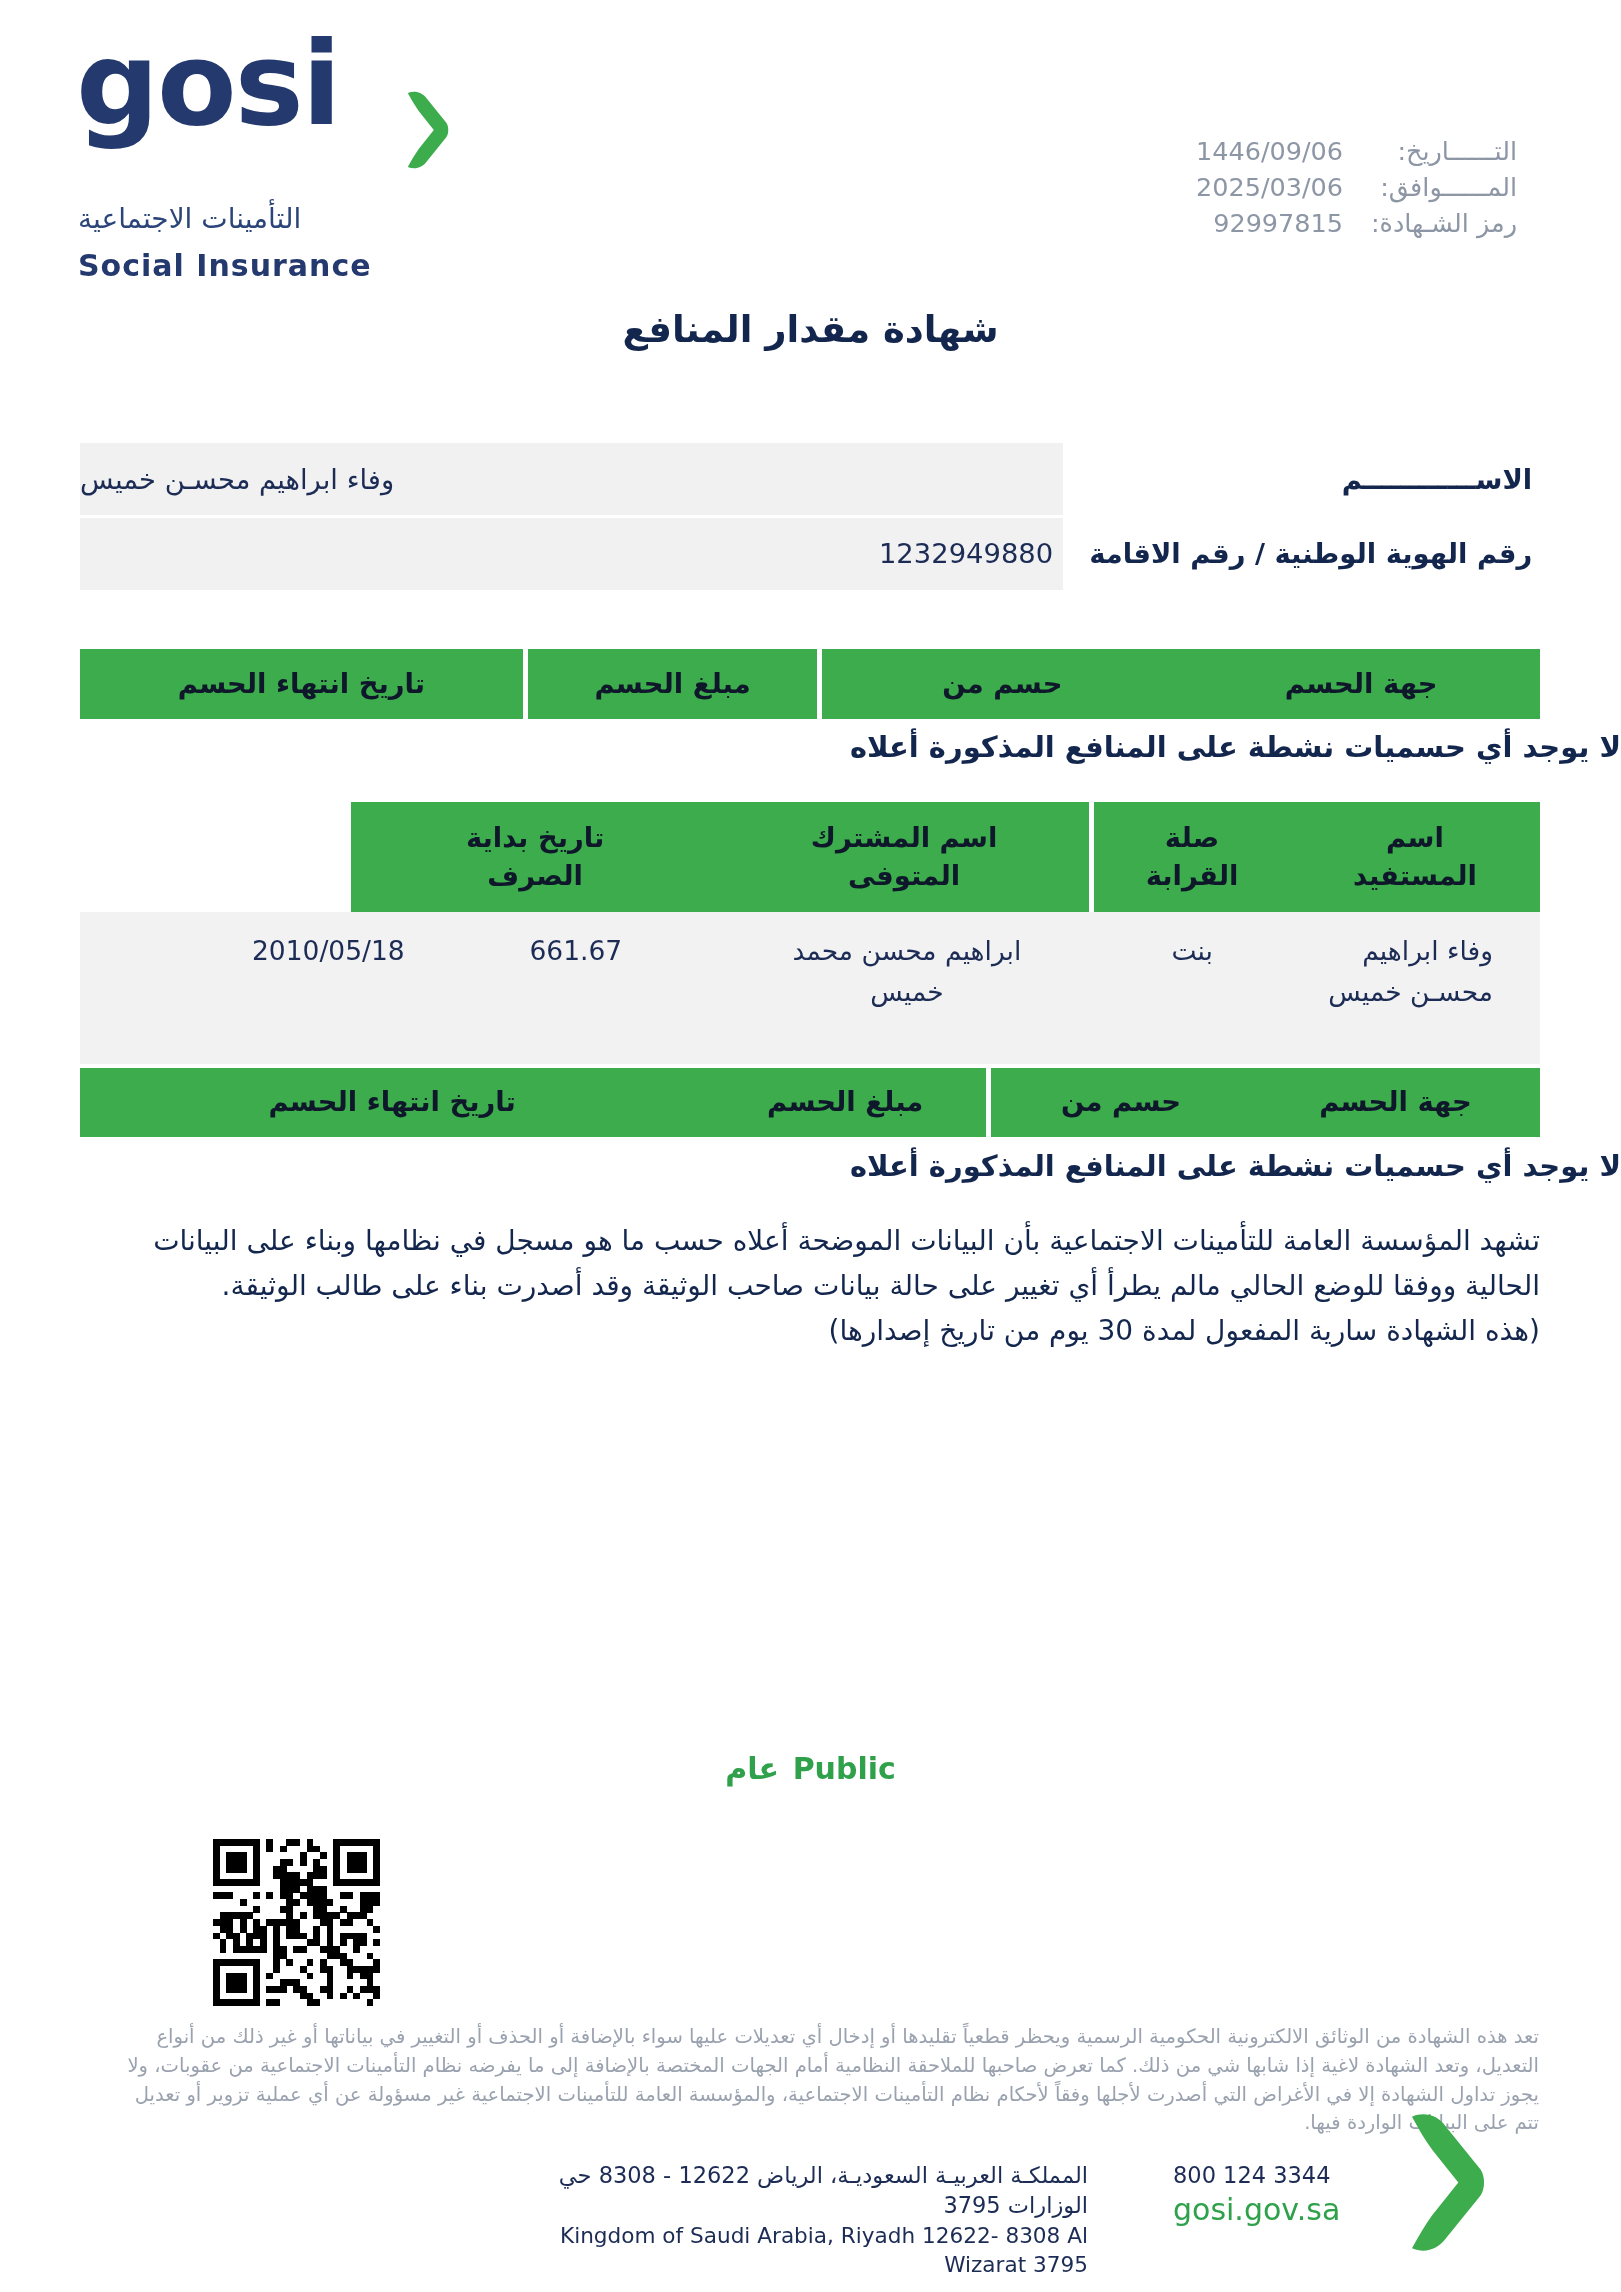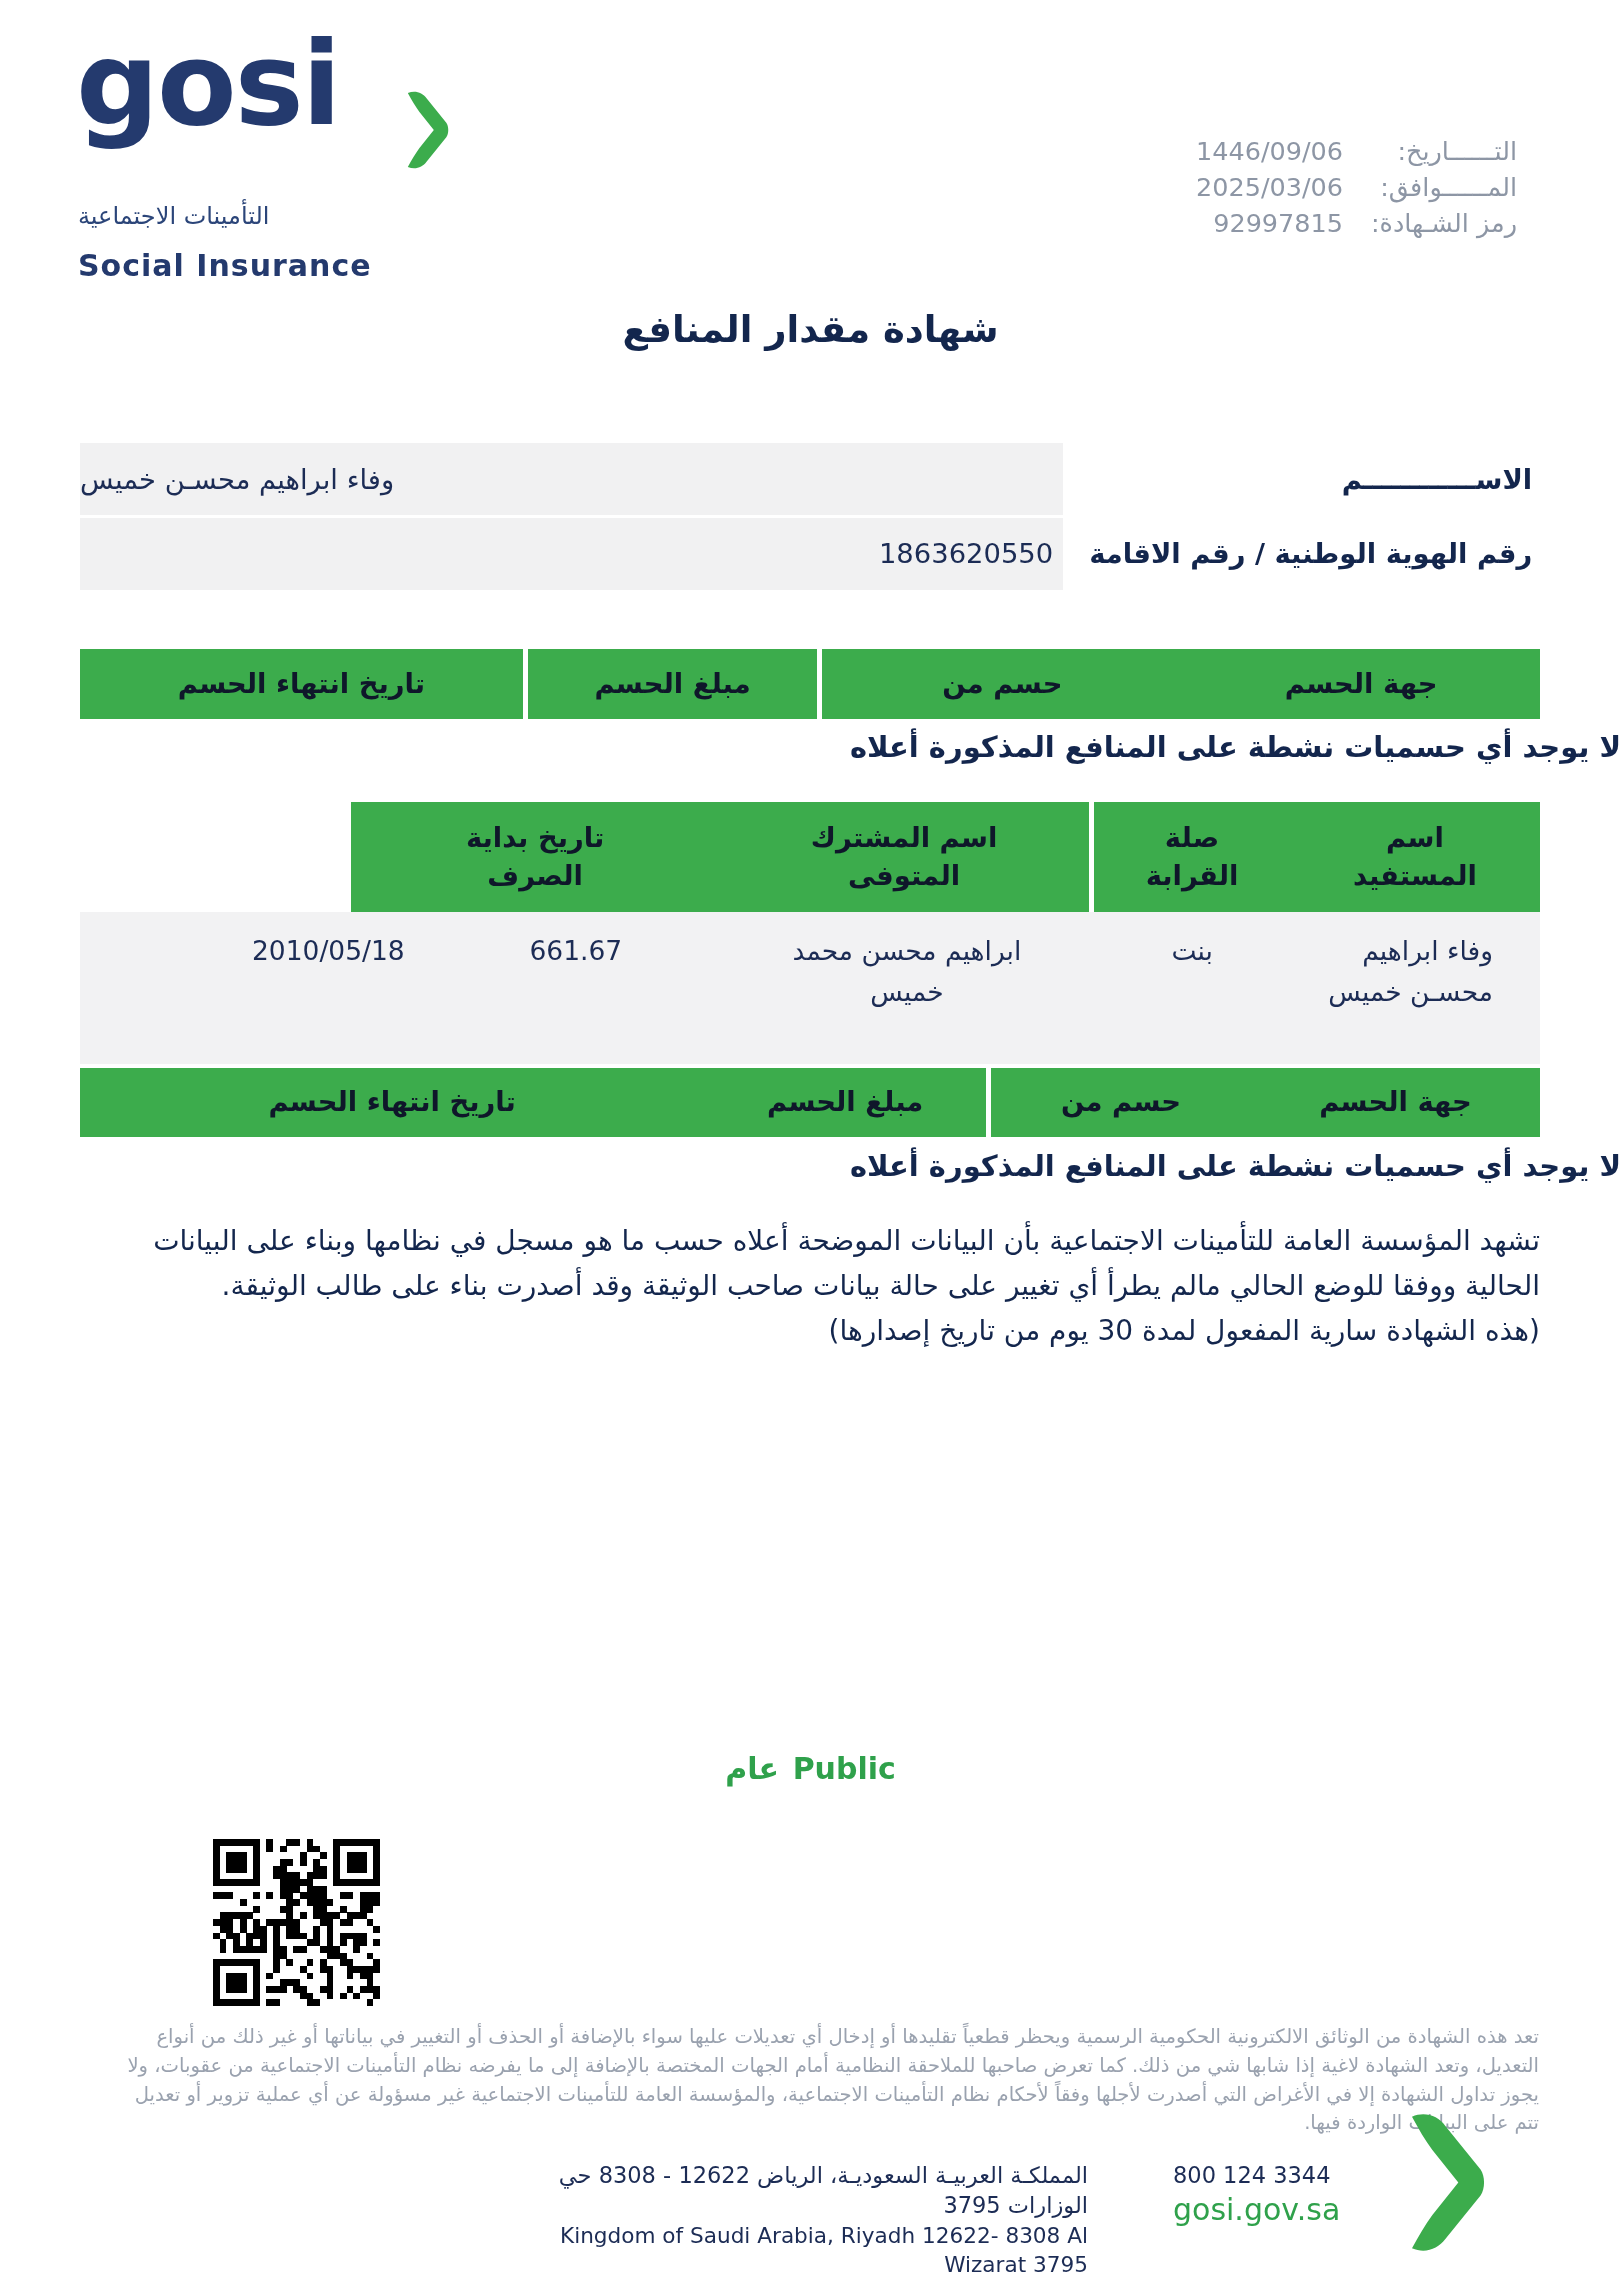--- a/index.html
+++ b/index.html
@@ -4,21 +4,21 @@
 <style>
   html,body{margin:0;padding:0;background:#fff;}
   .page{
     position:relative;width:1621px;height:2293px;background:#fff;overflow:hidden;
     direction:rtl;font-family:"DejaVu Sans", sans-serif;color:#1c2c55;margin:0 auto;
   }
   
   .logo{position:absolute;left:76px;top:25.5px;width:412px;height:274px;direction:ltr;}
   .logo-word{position:absolute;left:0;top:0;font-size:116px;font-weight:bold;color:#243a6e;line-height:1;letter-spacing:-2px;}
   .logo-chev{position:absolute;left:321px;top:65px;}
-  .logo-ar{position:absolute;left:2px;top:176px;font-size:24px;color:#2b4579;white-space:nowrap;direction:rtl;}
+  .logo-ar{position:absolute;left:2px;top:176px;font-size:28px;color:#2b4579;white-space:nowrap;direction:rtl;}
   .logo-en{position:absolute;left:2px;top:222px;font-size:30px;font-weight:bold;color:#243a6e;white-space:nowrap;letter-spacing:1px;}
   
   .dates{position:absolute;top:133px;right:104px;font-size:25.5px;color:#8d96a5;}
   .date-row{display:flex;direction:rtl;line-height:36px;}
   .date-row .lbl{width:174px;text-align:right;}
   .date-row .val{width:167px;text-align:right;direction:ltr;}
   
   .title{position:absolute;top:308px;left:0;width:100%;text-align:center;font-size:37px;font-weight:bold;color:#13264d;}
   
   .identity{position:absolute;top:443px;left:80px;width:1460px;}
@@ -99,21 +99,21 @@
   <div class="title">شهادة مقدار المنافع</div>
 
   <div class="identity">
     <div class="id-row">
       <div class="id-box"></div>
       <div class="id-value">وفاء ابراهيم محسـن خميس</div>
       <div class="id-label">الاســــــــــــم</div>
     </div>
     <div class="id-row">
       <div class="id-box"></div>
-      <div class="id-value num">1863620550</div>
+      <div class="id-value num">1232949880</div>
       <div class="id-label">رقم الهوية الوطنية / رقم الاقامة</div>
     </div>
   </div>
 
   <div class="gtable dtop">
     <div class="cell c1">
         <span>جهة الحسم</span>
       </div>
     <div class="cell c2">
         <span>حسم من</span>

